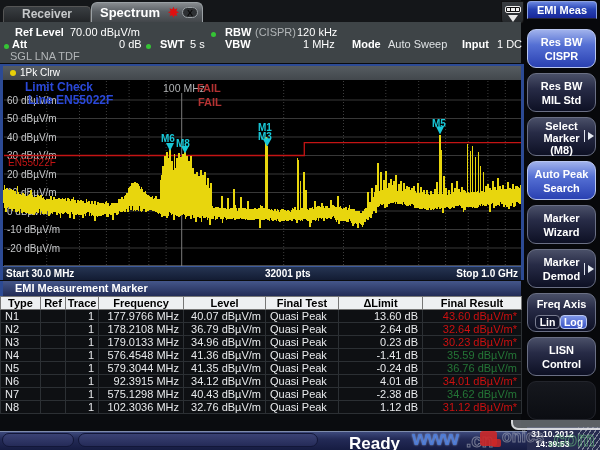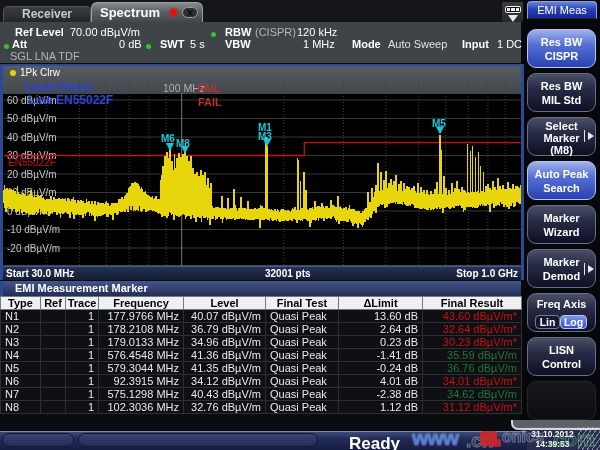--- a/index.html
+++ b/index.html
@@ -15,31 +15,31 @@
 #kbicon .keys{position:absolute;left:3px;top:4px;width:16px;height:7px;border:1px solid #eee;border-radius:2px;background:#111;display:flex;gap:1px;padding:1px}
 #kbicon .keys i{flex:1;background:#eee}
 #kbicon .arr{position:absolute;left:6px;top:13px;width:0;height:0;border:5px solid transparent;border-top:7px solid #e8e8e8}
 
 #settings{left:0;top:22px;width:521px;height:41px;background:#3e4447;color:#fff;font-size:11px}
 #settings .r{position:absolute;white-space:nowrap}
 .dot{display:inline-block;width:5px;height:5px;border-radius:50%;background:#35c435;margin-bottom:1px}
 .gray{color:#b2b6b8}
 
 #panel{left:521px;top:0;width:79px;height:450px;background:#07080b}
-#emihdr{left:527px;top:1px;width:70px;height:18px;background:linear-gradient(180deg,#6a86e0,#2743b4 45%,#18279a);border:1px solid #8ca2e0;border-bottom-color:#223;border-radius:4px 4px 0 0;color:#fff;font-size:11px;font-weight:normal;text-align:center;line-height:17px}
+#emihdr{left:527px;top:1px;width:70px;height:18px;background:linear-gradient(180deg,#6a86e0,#2743b4 45%,#18279a);border:1px solid #8ca2e0;border-bottom-color:#223;border-radius:4px 4px 0 0;color:#fff;font-size:11px;font-weight:bold;text-align:center;line-height:17px}
 .btn{left:527px;width:69px;height:39px;border-radius:9px;color:#fff;font-size:11px;font-weight:bold;text-align:center;background:linear-gradient(180deg,#4a5068 0%,#272b46 40%,#0d1024 100%);border:1px solid #6a6f84;line-height:14px;padding-top:5px}
 .btn.blue{background:linear-gradient(180deg,#a0b2ec 0%,#5570d4 40%,#2a41b2 100%);border-color:#b8c6f0}
 .btn .arr{position:absolute;right:3px;top:13px;border-left:1px solid #dfe3ee;padding-left:2px;width:8px;height:12px}
 .btn .arr:after{content:"";position:absolute;left:3px;top:2px;border:4px solid transparent;border-left:6px solid #e8ecf4}
 .pill{position:absolute;top:21px;height:14px;border-radius:4px;font-size:10.5px;font-weight:bold;line-height:13px}
 #datebox{left:527px;top:427px;width:73px;height:23px;color:#fff;font-size:8.5px;font-weight:bold;text-align:center;background:#272c50;line-height:10px;padding:2px 24px 0 2px;white-space:nowrap}
 #stripes{left:578px;top:427px;width:22px;height:23px;background-image:repeating-linear-gradient(125deg,rgba(150,156,170,0.8) 0 1px,transparent 1px 4px)}
 
 #specwin{left:0;top:64px;width:521px;height:216px;border-left:3px solid #2c4a94;border-top:2px solid #2c4a94;background:#000}
-#trchdr{left:3px;top:66px;width:518px;height:28px;background:linear-gradient(180deg,#565c61,#42474c);color:#fff;font-size:10px}
+#trchdr{left:3px;top:66px;width:518px;height:14px;background:linear-gradient(180deg,#565c61,#42474c);color:#fff;font-size:10px}
 #axisbar{left:3px;top:266px;width:518px;height:14px;background:linear-gradient(180deg,#253452,#131c33);border-top:1px solid #3c5a9c;color:#fff;font-size:10px;font-weight:bold}
 
 #emimark{left:0;top:281px;width:521px;height:15px;background:linear-gradient(180deg,#44568a,#222c56);border-left:3px solid #2c4a94;color:#fff;font-size:11px;font-weight:bold;line-height:14px}
 table{position:absolute;left:0px;top:296px;width:521px;border-collapse:collapse;table-layout:fixed;font-size:11px;color:#e8eaec}
 th{background:#eef0f2;color:#000;border:1px solid #777;font-size:11px;height:12px;padding:0}
 td{background:#0e1013;border:1px solid #2c3034;height:12px;padding:0 4px;white-space:nowrap;overflow:hidden}
 .rt{text-align:right} .red{color:#cc1010} .grn{color:#247536}
 
 #statusbar{left:0;top:431px;width:600px;height:19px;background:linear-gradient(180deg,#3d4a7c,#232a56 40%,#161c42);border-top:1px solid #7e8cac}
 .seg{position:absolute;top:2px;height:14px;border-radius:7px;background:linear-gradient(180deg,#3a4274,#252b58);border:1px solid #121738}

